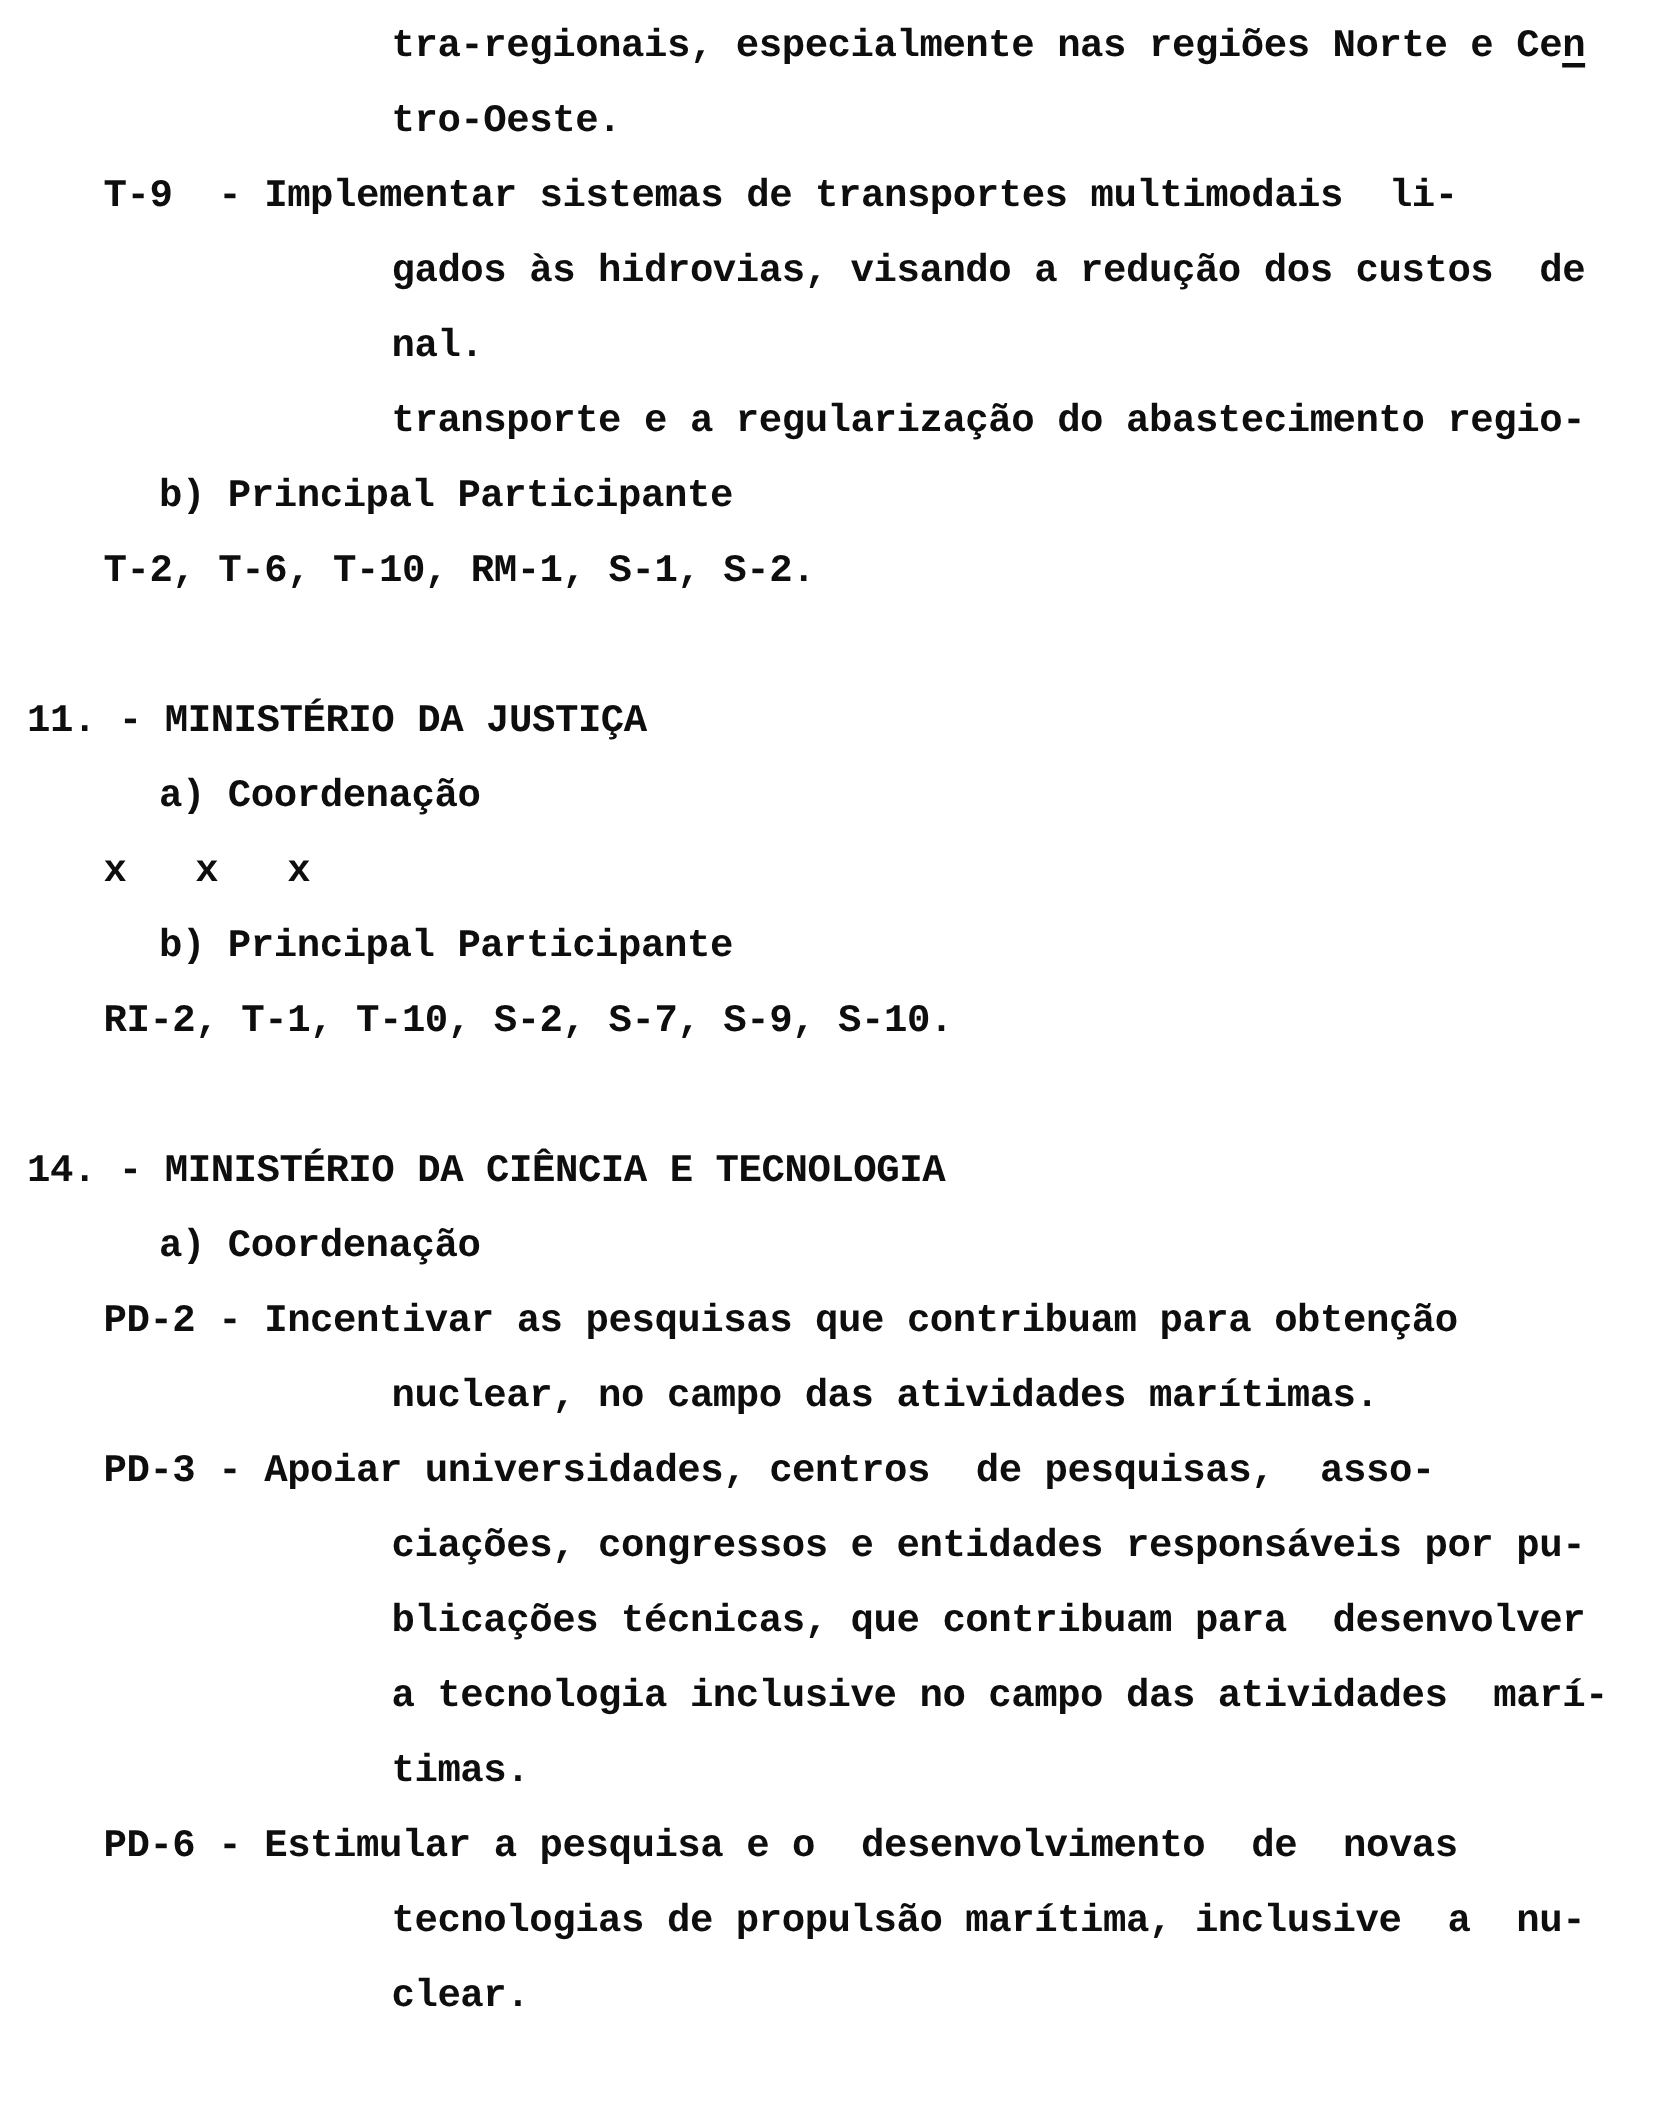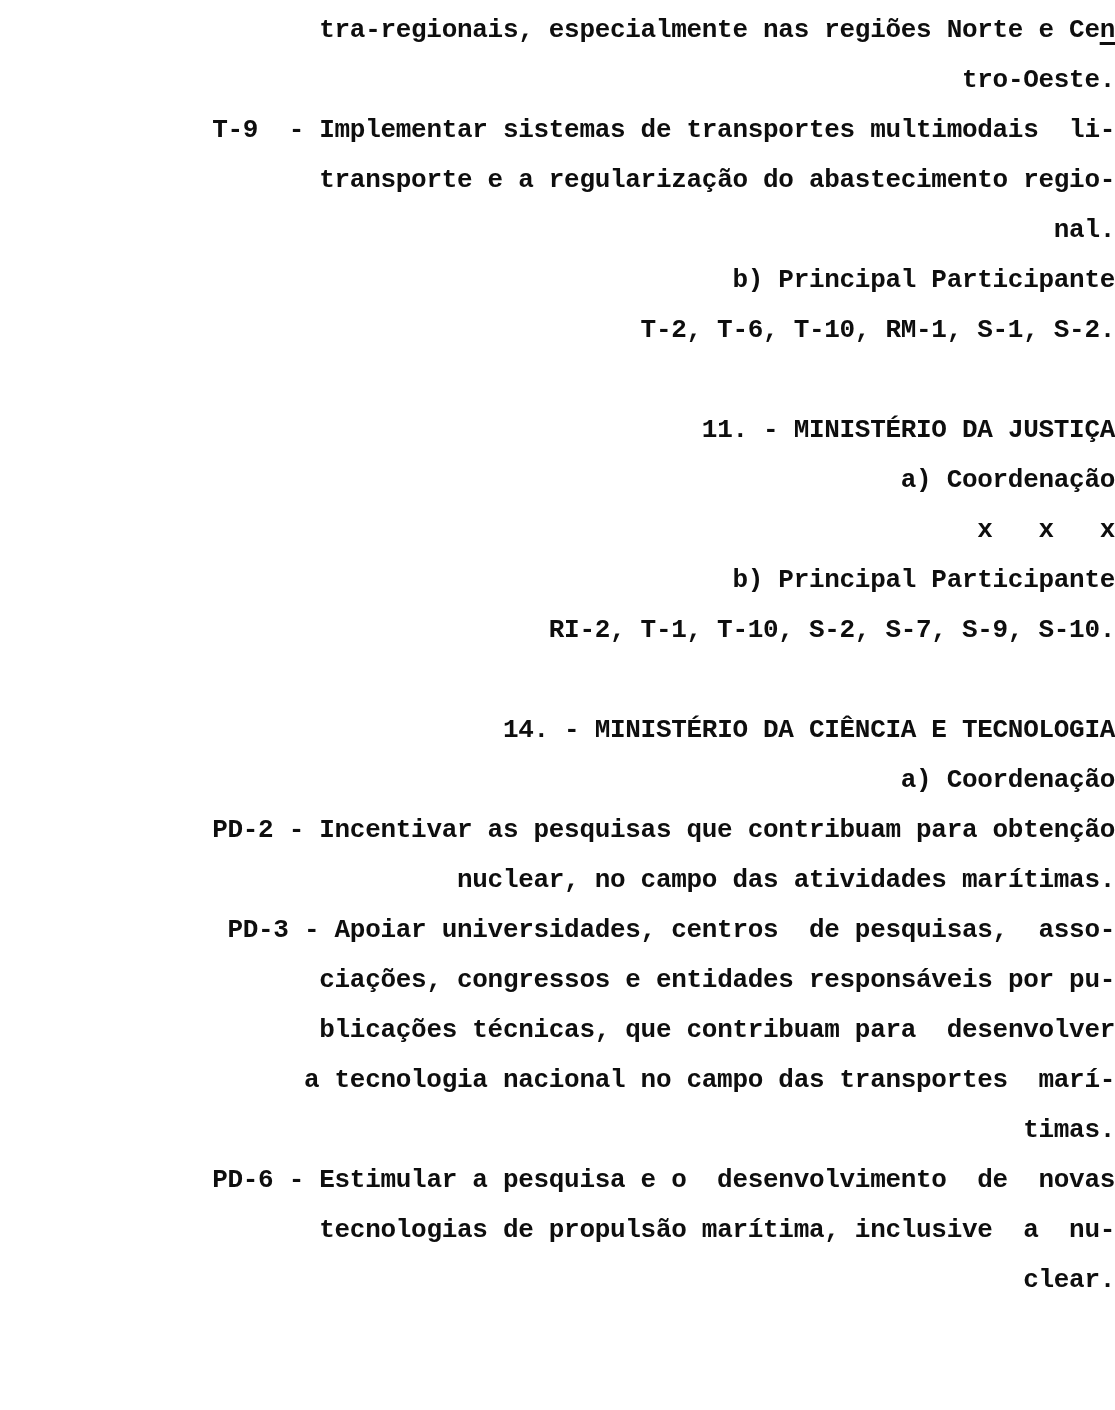--- a/index.html
+++ b/index.html
@@ -11,39 +11,40 @@
     color: #0e0e0e;
     font-family: "Liberation Mono", "DejaVu Sans Mono", monospace;
     font-weight: bold;
     font-size: 26px;
     line-height: 50px;
     letter-spacing: -0.3px;
     padding-top: 5px;
     box-sizing: border-box;
     overflow: hidden;
   }
-  .ln { white-space: pre; text-align: right; }
+  .ln { white-space: pre; }
   .i0 { padding-left: 18px; }   
   .i1 { padding-left: 106px; }  
   .i2 { padding-left: 69px; }  
   .i3 { padding-left: 261px; }  
   .gap { height: 50px; }
   .u { text-decoration: underline; text-underline-offset: 5px; text-decoration-thickness: 3px; }
 </style>
 </head>
 <body>
 
 <div class="page">
 
   <div class="ln i3"><span>tra-regionais, especialmente nas regiões Norte e Ce</span><span class="u">n</span></div>
   <div class="ln i3">tro-Oeste.</div>
 
   <div class="ln i2">T-9  - Implementar sistemas de transportes multimodais  li-</div>
+  <div class="ln i3">gados às hidrovias, visando a redução dos custos  de</div>
+  <div class="ln i3">nal.</div>
   <div class="ln i3">transporte e a regularização do abastecimento regio-</div>
-  <div class="ln i3">nal.</div>
 
   <div class="ln i1">b) Principal Participante</div>
   <div class="ln i2">T-2, T-6, T-10, RM-1, S-1, S-2.</div>
 
   <div class="gap"></div>
 
   <div class="ln i0">11. - MINISTÉRIO DA JUSTIÇA</div>
   <div class="ln i1">a) Coordenação</div>
   <div class="ln i2">x   x   x</div>
   <div class="ln i1">b) Principal Participante</div>
@@ -53,20 +54,20 @@
 
   <div class="ln i0">14. - MINISTÉRIO DA CIÊNCIA E TECNOLOGIA</div>
   <div class="ln i1">a) Coordenação</div>
 
   <div class="ln i2">PD-2 - Incentivar as pesquisas que contribuam para obtenção</div>
   <div class="ln i3">nuclear, no campo das atividades marítimas.</div>
 
   <div class="ln i2">PD-3 - Apoiar universidades, centros  de pesquisas,  asso-</div>
   <div class="ln i3">ciações, congressos e entidades responsáveis por pu-</div>
   <div class="ln i3">blicações técnicas, que contribuam para  desenvolver</div>
-  <div class="ln i3">a tecnologia nacional no campo das transportes  marí-</div>
+  <div class="ln i3">a tecnologia inclusive no campo das atividades  marí-</div>
   <div class="ln i3">timas.</div>
 
   <div class="ln i2">PD-6 - Estimular a pesquisa e o  desenvolvimento  de  novas</div>
   <div class="ln i3">tecnologias de propulsão marítima, inclusive  a  nu-</div>
   <div class="ln i3">clear.</div>
 
 </div>
 
 </body></html>

